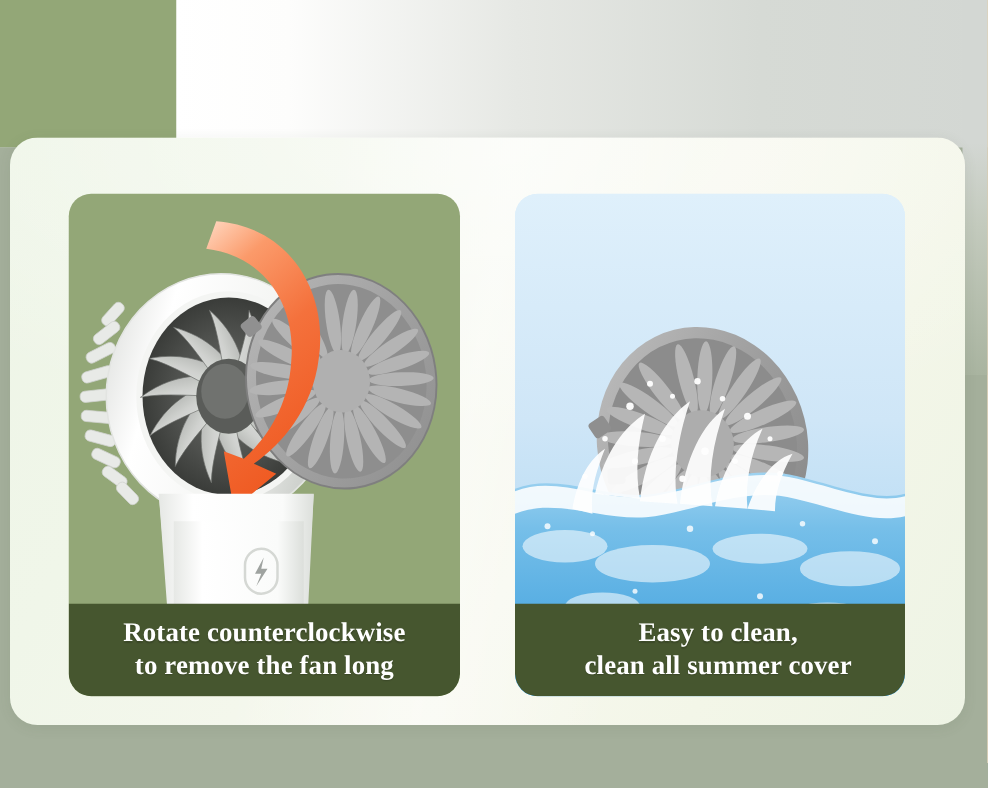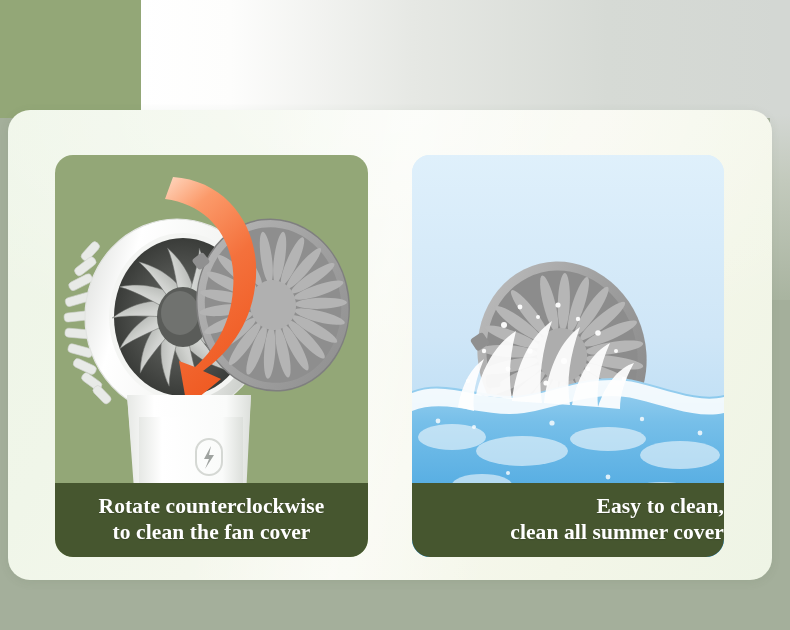--- a/index.html
+++ b/index.html
@@ -64,21 +64,21 @@
     font-family:"Liberation Serif", serif;
     font-weight:bold;
     font-size:21.5px;
     line-height:1.18;
     padding:11px 0 12px 0;
     box-sizing:border-box;
     letter-spacing:.1px;
     text-shadow:0 1px 1px rgba(0,0,0,.18);
   }
   .caption-left{text-align:center;}
-  .caption-right{text-align:right;padding-left:13px;}
+  .caption-right{text-align:center;padding-left:13px;}
   .caption .l2{display:block;}
 
   svg{display:block;}
 </style>
 </head>
 <body>
 
 <div class="stage">
 
   <div class="bg-base"></div>
@@ -227,21 +227,21 @@
             <rect x="141" y="284" width="26" height="36" rx="13" fill="none" stroke="#d5d8d4" stroke-width="2"></rect>
             <path d="M156,291 L149,304 L154,304 L150,314 L159,300 L154,300 Z" fill="#9fa3a0"></path>
           </g>
 
           <path d="M86,385 C92,372 104,372 110,385 L110,402 L86,402 Z" fill="#f1f2f0" stroke="#e1e3e0" stroke-width="1"></path>
         </g>
       </svg>
 
       <div class="caption caption-left">
         <span>Rotate counterclockwise</span>
-        <span class="l2">to clean the fan cover</span>
+        <span class="l2">to remove the fan long</span>
       </div>
     </div>
 
     <div class="panel panel-right">
 
       <svg class="fan-scene" viewBox="0 0 312 402" width="312" height="402">
         <defs>
           <linearGradient id="skyG" x1="0" y1="0" x2="0" y2="1">
             <stop offset="0" stop-color="#dff0fb"></stop>
             <stop offset="0.45" stop-color="#cfe6f7"></stop>

